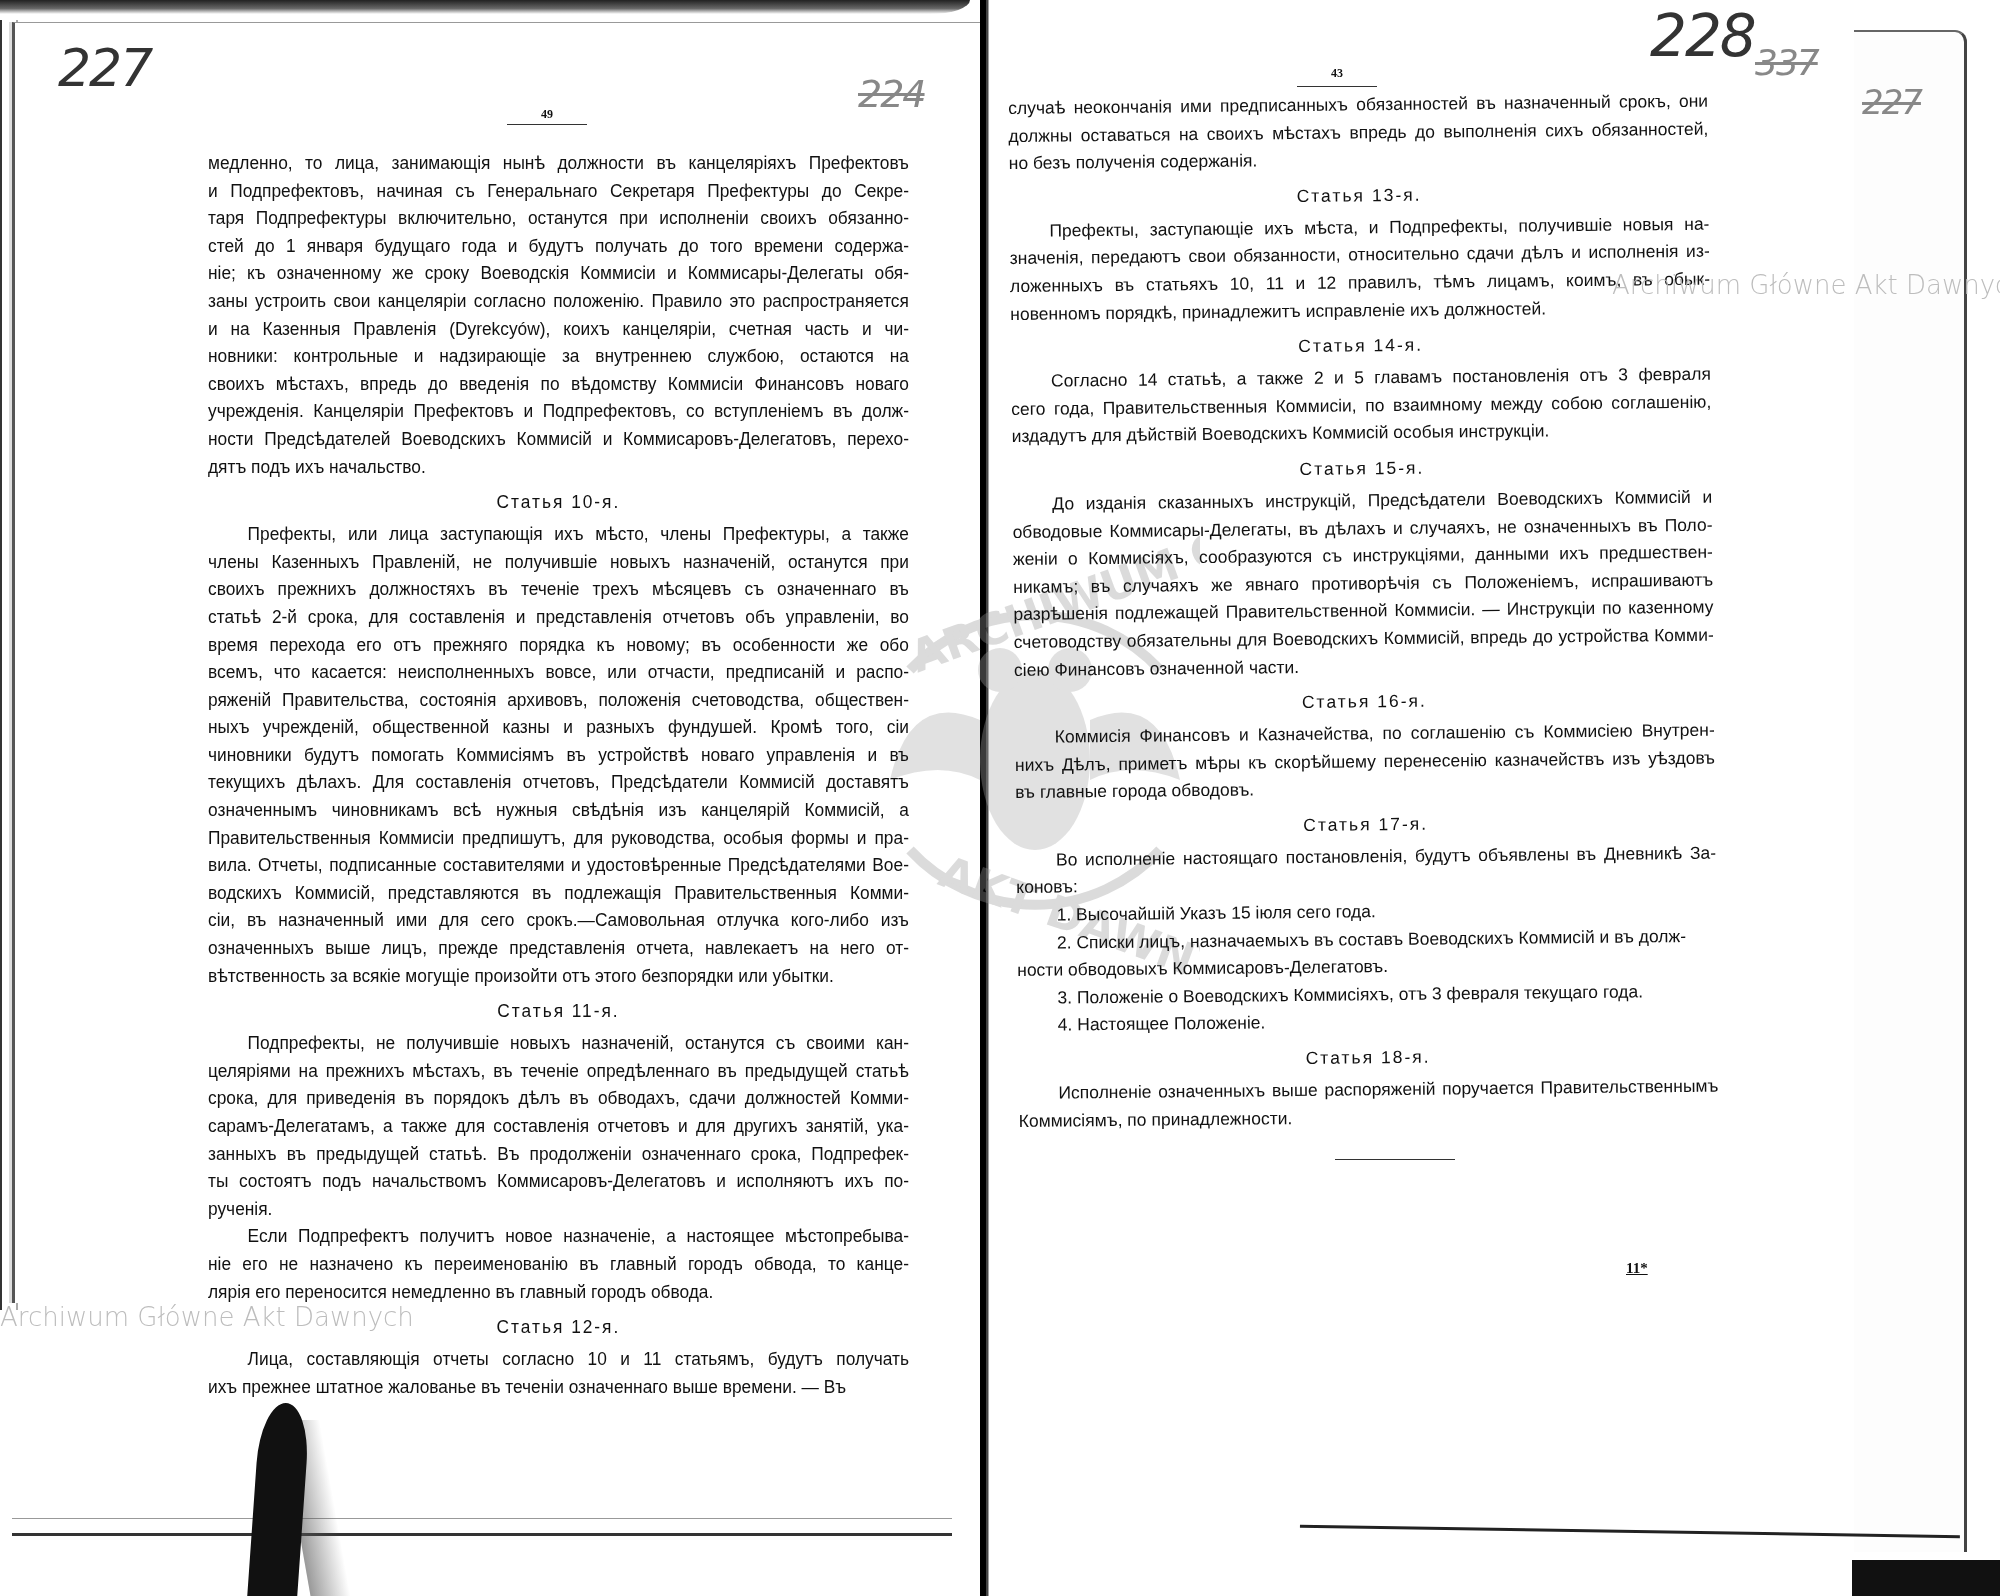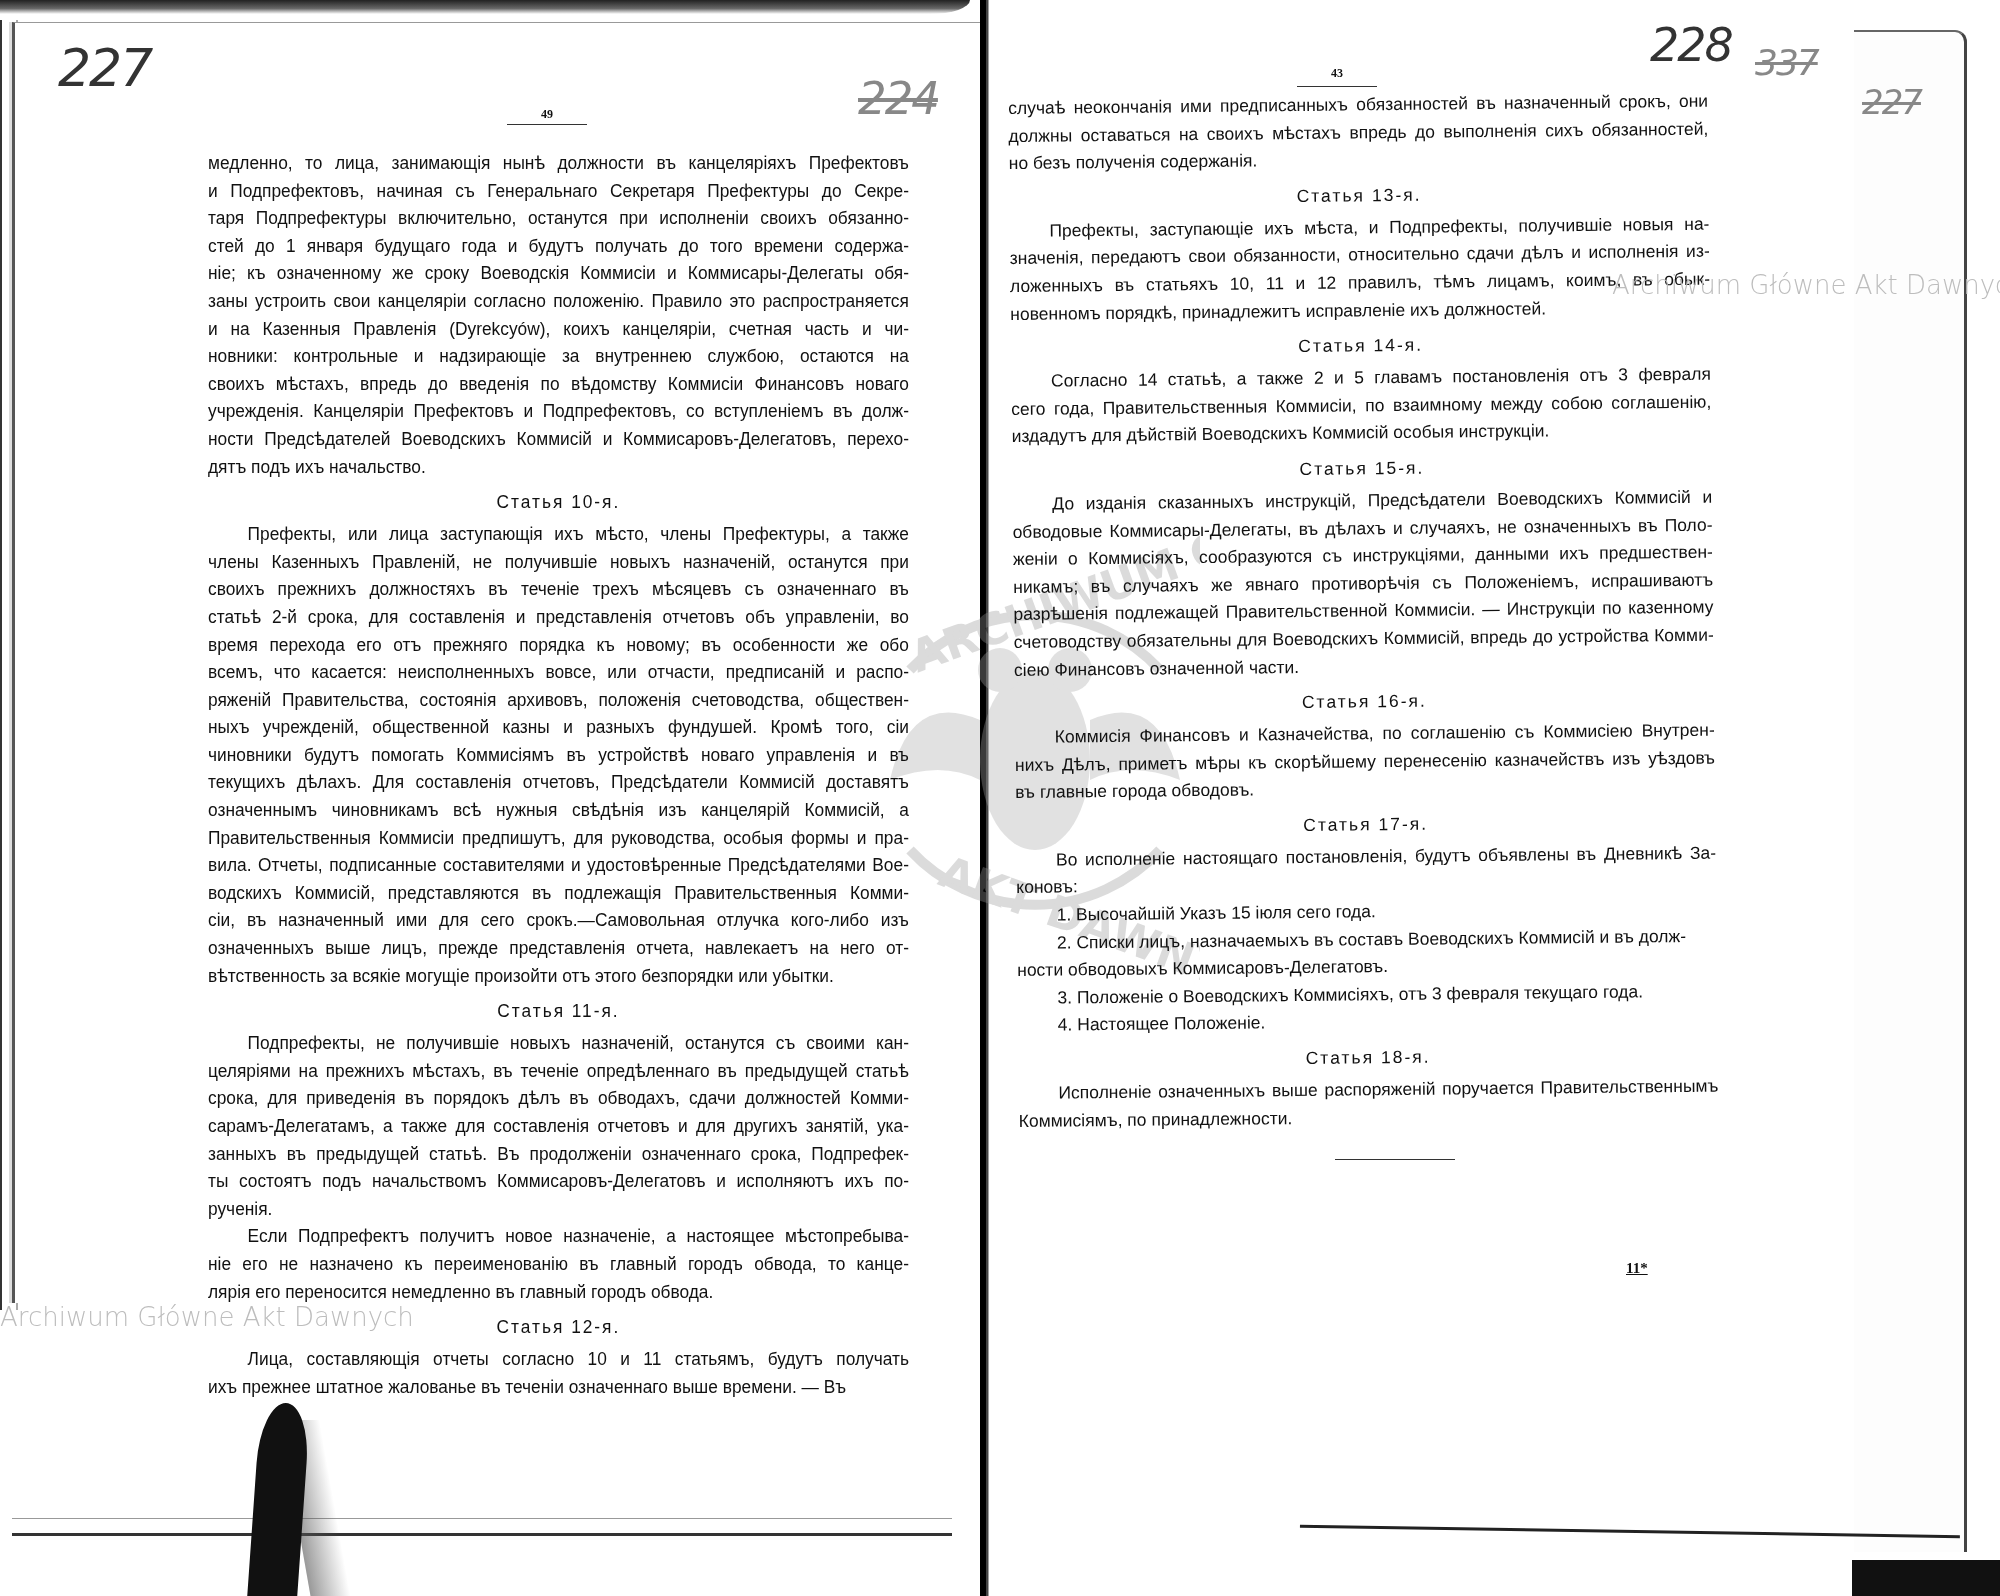--- a/index.html
+++ b/index.html
@@ -111,22 +111,22 @@
 <div class="gutter"></div>
 <div class="page-right-edge"></div>
 <div class="page-right"></div>
 <div class="left-bottom-edge"></div>
 <div class="bottom-right-edge"></div>
 <div class="right-dark-corner"></div>
 <div class="bookmark-shadow"></div>
 <div class="bookmark"></div>
 
 <div class="handnum" style="left:58px;top:38px;font-size:52px;">227</div>
-<div class="handnum strike" style="left:858px;top:72px;font-size:45px;">224</div>
-<div class="handnum" style="left:1650px;top:18px;font-size:46px;">228</div>
+<div class="handnum strike" style="left:858px;top:72px;font-size:38px;">224</div>
+<div class="handnum" style="left:1650px;top:2px;font-size:58px;">228</div>
 <div class="handnum strike" style="left:1755px;top:42px;font-size:36px;">337</div>
 <div class="handnum strike" style="left:1862px;top:82px;font-size:34px;">227</div>
 
 <div class="folio" style="left:507px;top:107px;">49</div>
 <div class="folio-rule" style="left:507px;top:124px;"></div>
 <div class="folio" style="left:1297px;top:66px;">43</div>
 <div class="folio-rule" style="left:1297px;top:86px;"></div>
 
 <svg class="seal" viewBox="0 0 330 480">
   <g fill="none" stroke="#999" stroke-width="10">

